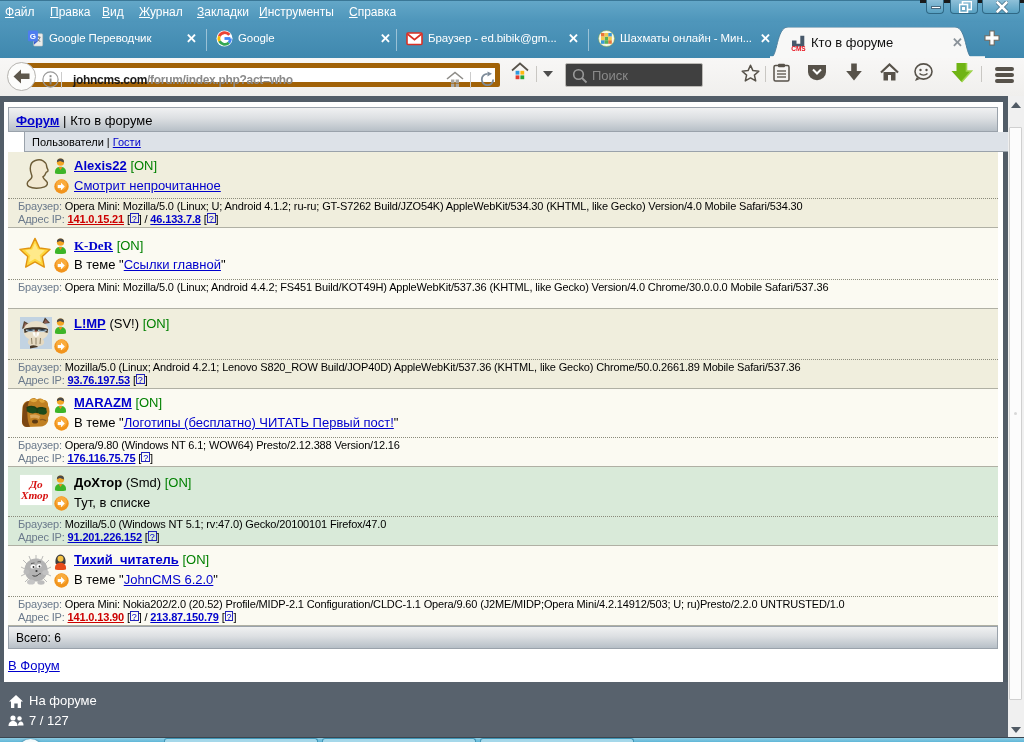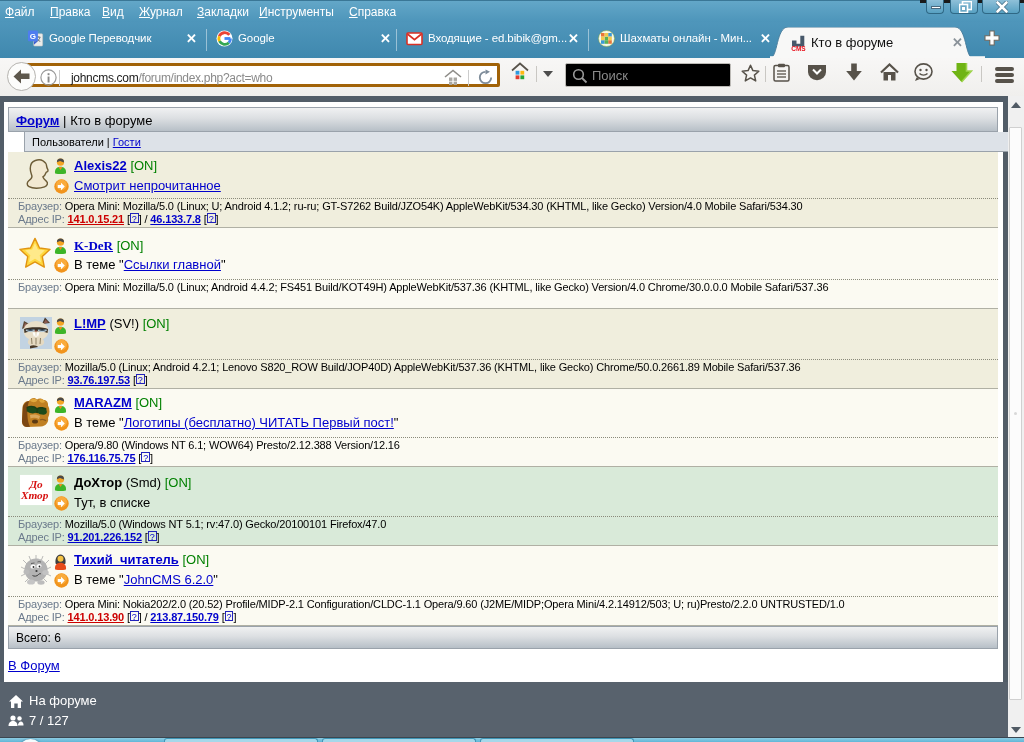--- a/index.html
+++ b/index.html
@@ -25,22 +25,22 @@
 .tab .tx { position:absolute; top:9px; color:#fff; font-size:13px; font-weight:bold; }
 .tsep { position:absolute; top:7px; width:1px; height:22px; background:rgba(255,255,255,.45); }
 #activetab { position:absolute; left:770px; top:27px; width:215px; height:31px; }
 
 
 #navbar { position:absolute; left:0; top:58px; width:1024px; height:38px;
   background:linear-gradient(#f8f7f6,#f0efed); }
 #backbtn { position:absolute; left:7px; top:62px; width:29px; height:29px; border-radius:50%;
   background:#fcfcfb; border:1px solid #b5b3af; z-index:2; }
 #urlbar { position:absolute; left:21px; top:63px; width:479px; height:24px; background:#fff;
-  border:3px solid #a16207; border-radius:2px; }
-#searchbox { position:absolute; left:565px; top:63px; width:166px; height:24px; background:#000000;
+  border:5px solid #a16207; border-radius:2px;font-weight:bold; }
+#searchbox { position:absolute; left:565px; top:63px; width:138px; height:24px; background:#404040;
   border:1px solid #bcbab6; border-radius:2px; }
 
 
 #page { position:absolute; left:0; top:96px; width:1008px; height:641px; background:#525d68; }
 #content { position:absolute; left:4px; top:6px; width:999px; height:580px; background:#fff; }
 #pfooter { position:absolute; left:0; top:586px; width:1008px; height:151px; background:#58626d; }
 
 .gbar { background:linear-gradient(#f0f1f2 0%,#dcdfe2 45%,#b7bfc7 100%);
   border:1px solid #9aa2ab; }
 a.blu { color:#0000cc; text-decoration:underline; }
@@ -142,21 +142,21 @@
       <span class="title" style="left:26px;">Google</span>
       <span class="tx" style="left:168px;">✕</span>
     </div>
     <div class="tsep" style="left:396px;"></div>
 
     <div class="tab" style="left:402px;width:182px;">
       <svg class="fav" viewBox="0 0 17 17">
         <rect x="1" y="3" width="15" height="11.5" rx="1" fill="#fff" stroke="#d93025" stroke-width="1.6"></rect>
         <path d="M1.5 4 L8.5 9.6 L15.5 4" fill="none" stroke="#d93025" stroke-width="1.8"></path>
       </svg>
-      <span class="title" style="left:26px;">Входящие - ed.bibik@gm...</span>
+      <span class="title" style="left:26px;">Браузер - ed.bibik@gm...</span>
       <span class="tx" style="left:166px;">✕</span>
     </div>
     <div class="tsep" style="left:588px;"></div>
 
     <div class="tab" style="left:594px;width:182px;">
       <svg class="fav" viewBox="0 0 17 17">
         <circle cx="8.5" cy="8.5" r="8" fill="#f6f9e8" stroke="#8aa83a" stroke-width="0.5"></circle>
         <rect x="3" y="3" width="3.6" height="3.6" fill="#e8743a"></rect>
         <rect x="10.2" y="3" width="3.6" height="3.6" fill="#3a9ad8"></rect>
         <rect x="6.6" y="6.6" width="3.6" height="3.6" fill="#58b158"></rect>

